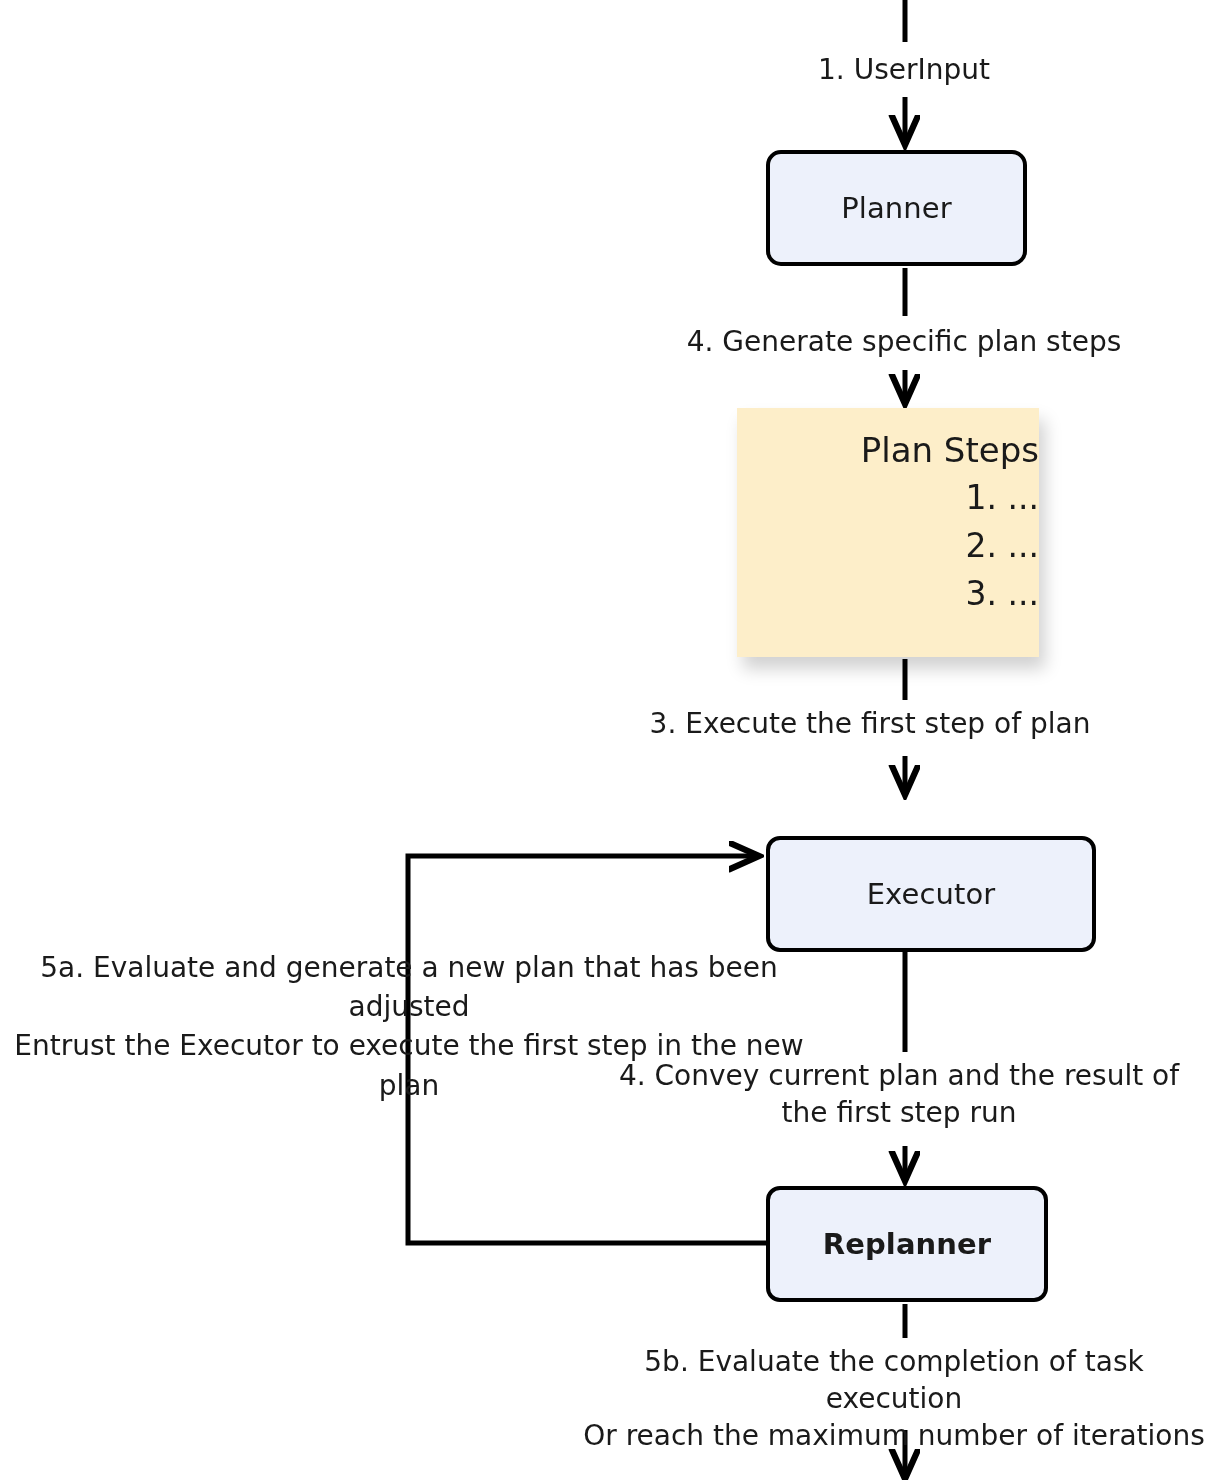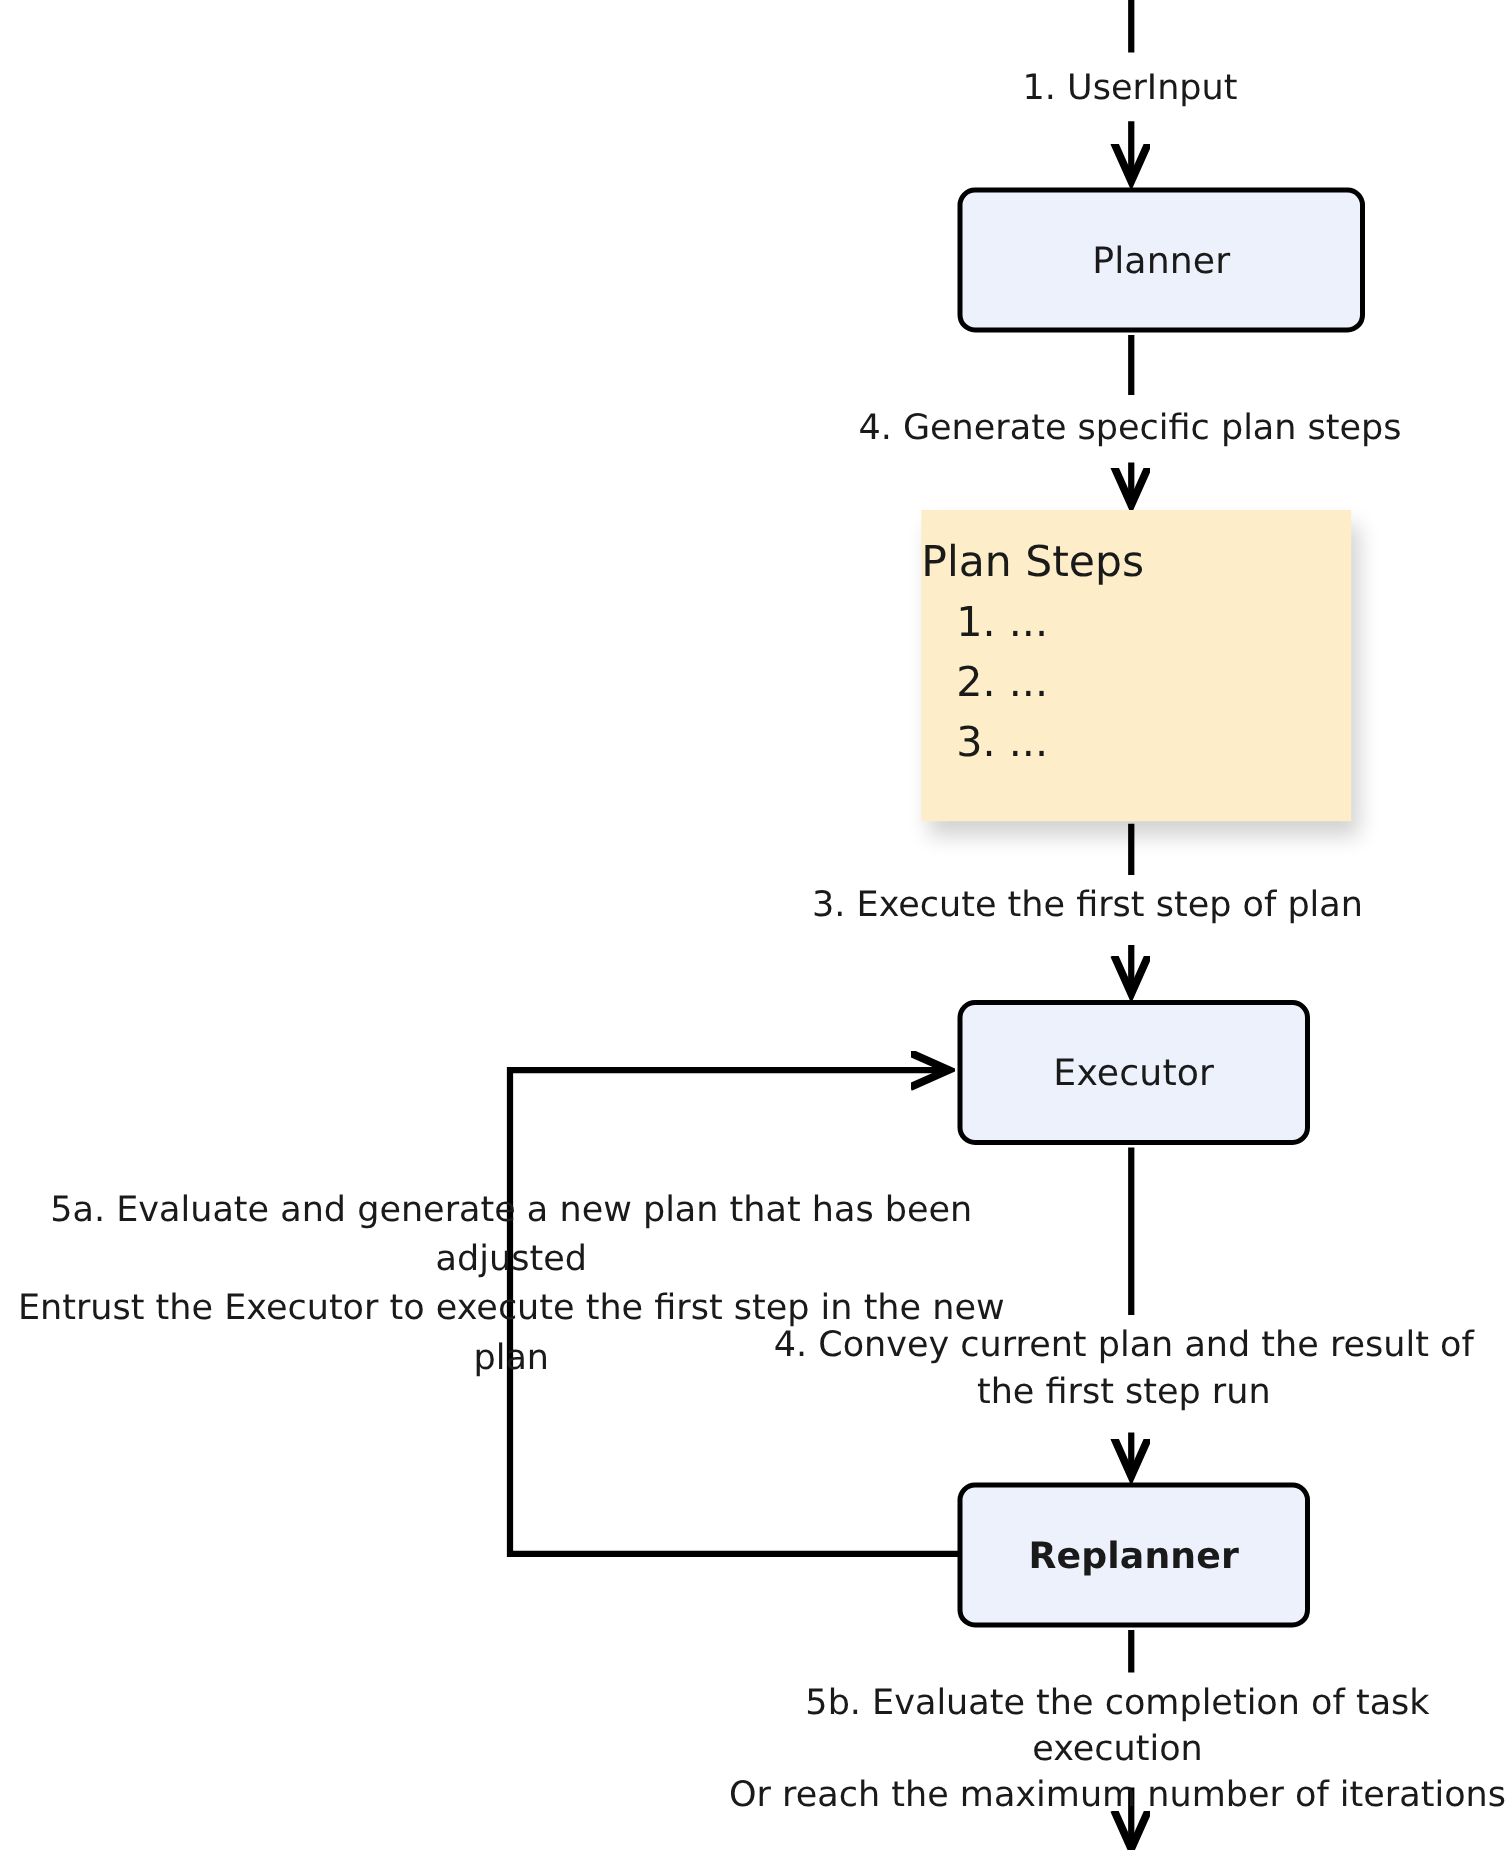--- a/index.html
+++ b/index.html
@@ -34,39 +34,39 @@
     display: flex;
     align-items: center;
     justify-content: center;
     background: #edf1fb;
     border: 4px solid #000000;
     border-radius: 14px;
     font-size: 29px;
     letter-spacing: 0.1px;
     color: #1a1a1a;
   }
-  #node-planner  { left: 766px; top: 150px;  width: 326px; height: 116px; }
-  #node-executor { left: 766px; top: 800px;  width: 282px; height: 116px; }
+  #node-planner  { left: 766px; top: 150px;  width: 261px; height: 116px; border-radius: 15px; }
+  #node-executor { left: 766px; top: 836px;  width: 330px; height: 116px; }
   #node-replanner{ left: 766px; top: 1186px; width: 282px; height: 116px; font-weight: bold; }
 
   
   #node-plansteps {
     position: absolute;
     left: 737px;
     top: 408px;
-    width: 344px;
+    width: 302px;
     height: 249px;
     box-sizing: border-box;
     background: #fdeec9;
     border: 0;
     border-radius: 0;
     box-shadow: 6px 12px 16px rgba(0, 0, 0, 0.18);
     display: flex;
     flex-direction: column;
-    align-items: flex-start;
+    align-items: flex-end;
     padding-top: 22px;
   }
   #node-plansteps .note-title {
     font-size: 34px;
     color: #1a1a1a;
     line-height: 1.18;
     margin-bottom: 4px;
   }
   #node-plansteps .note-line {
     font-size: 33px;

